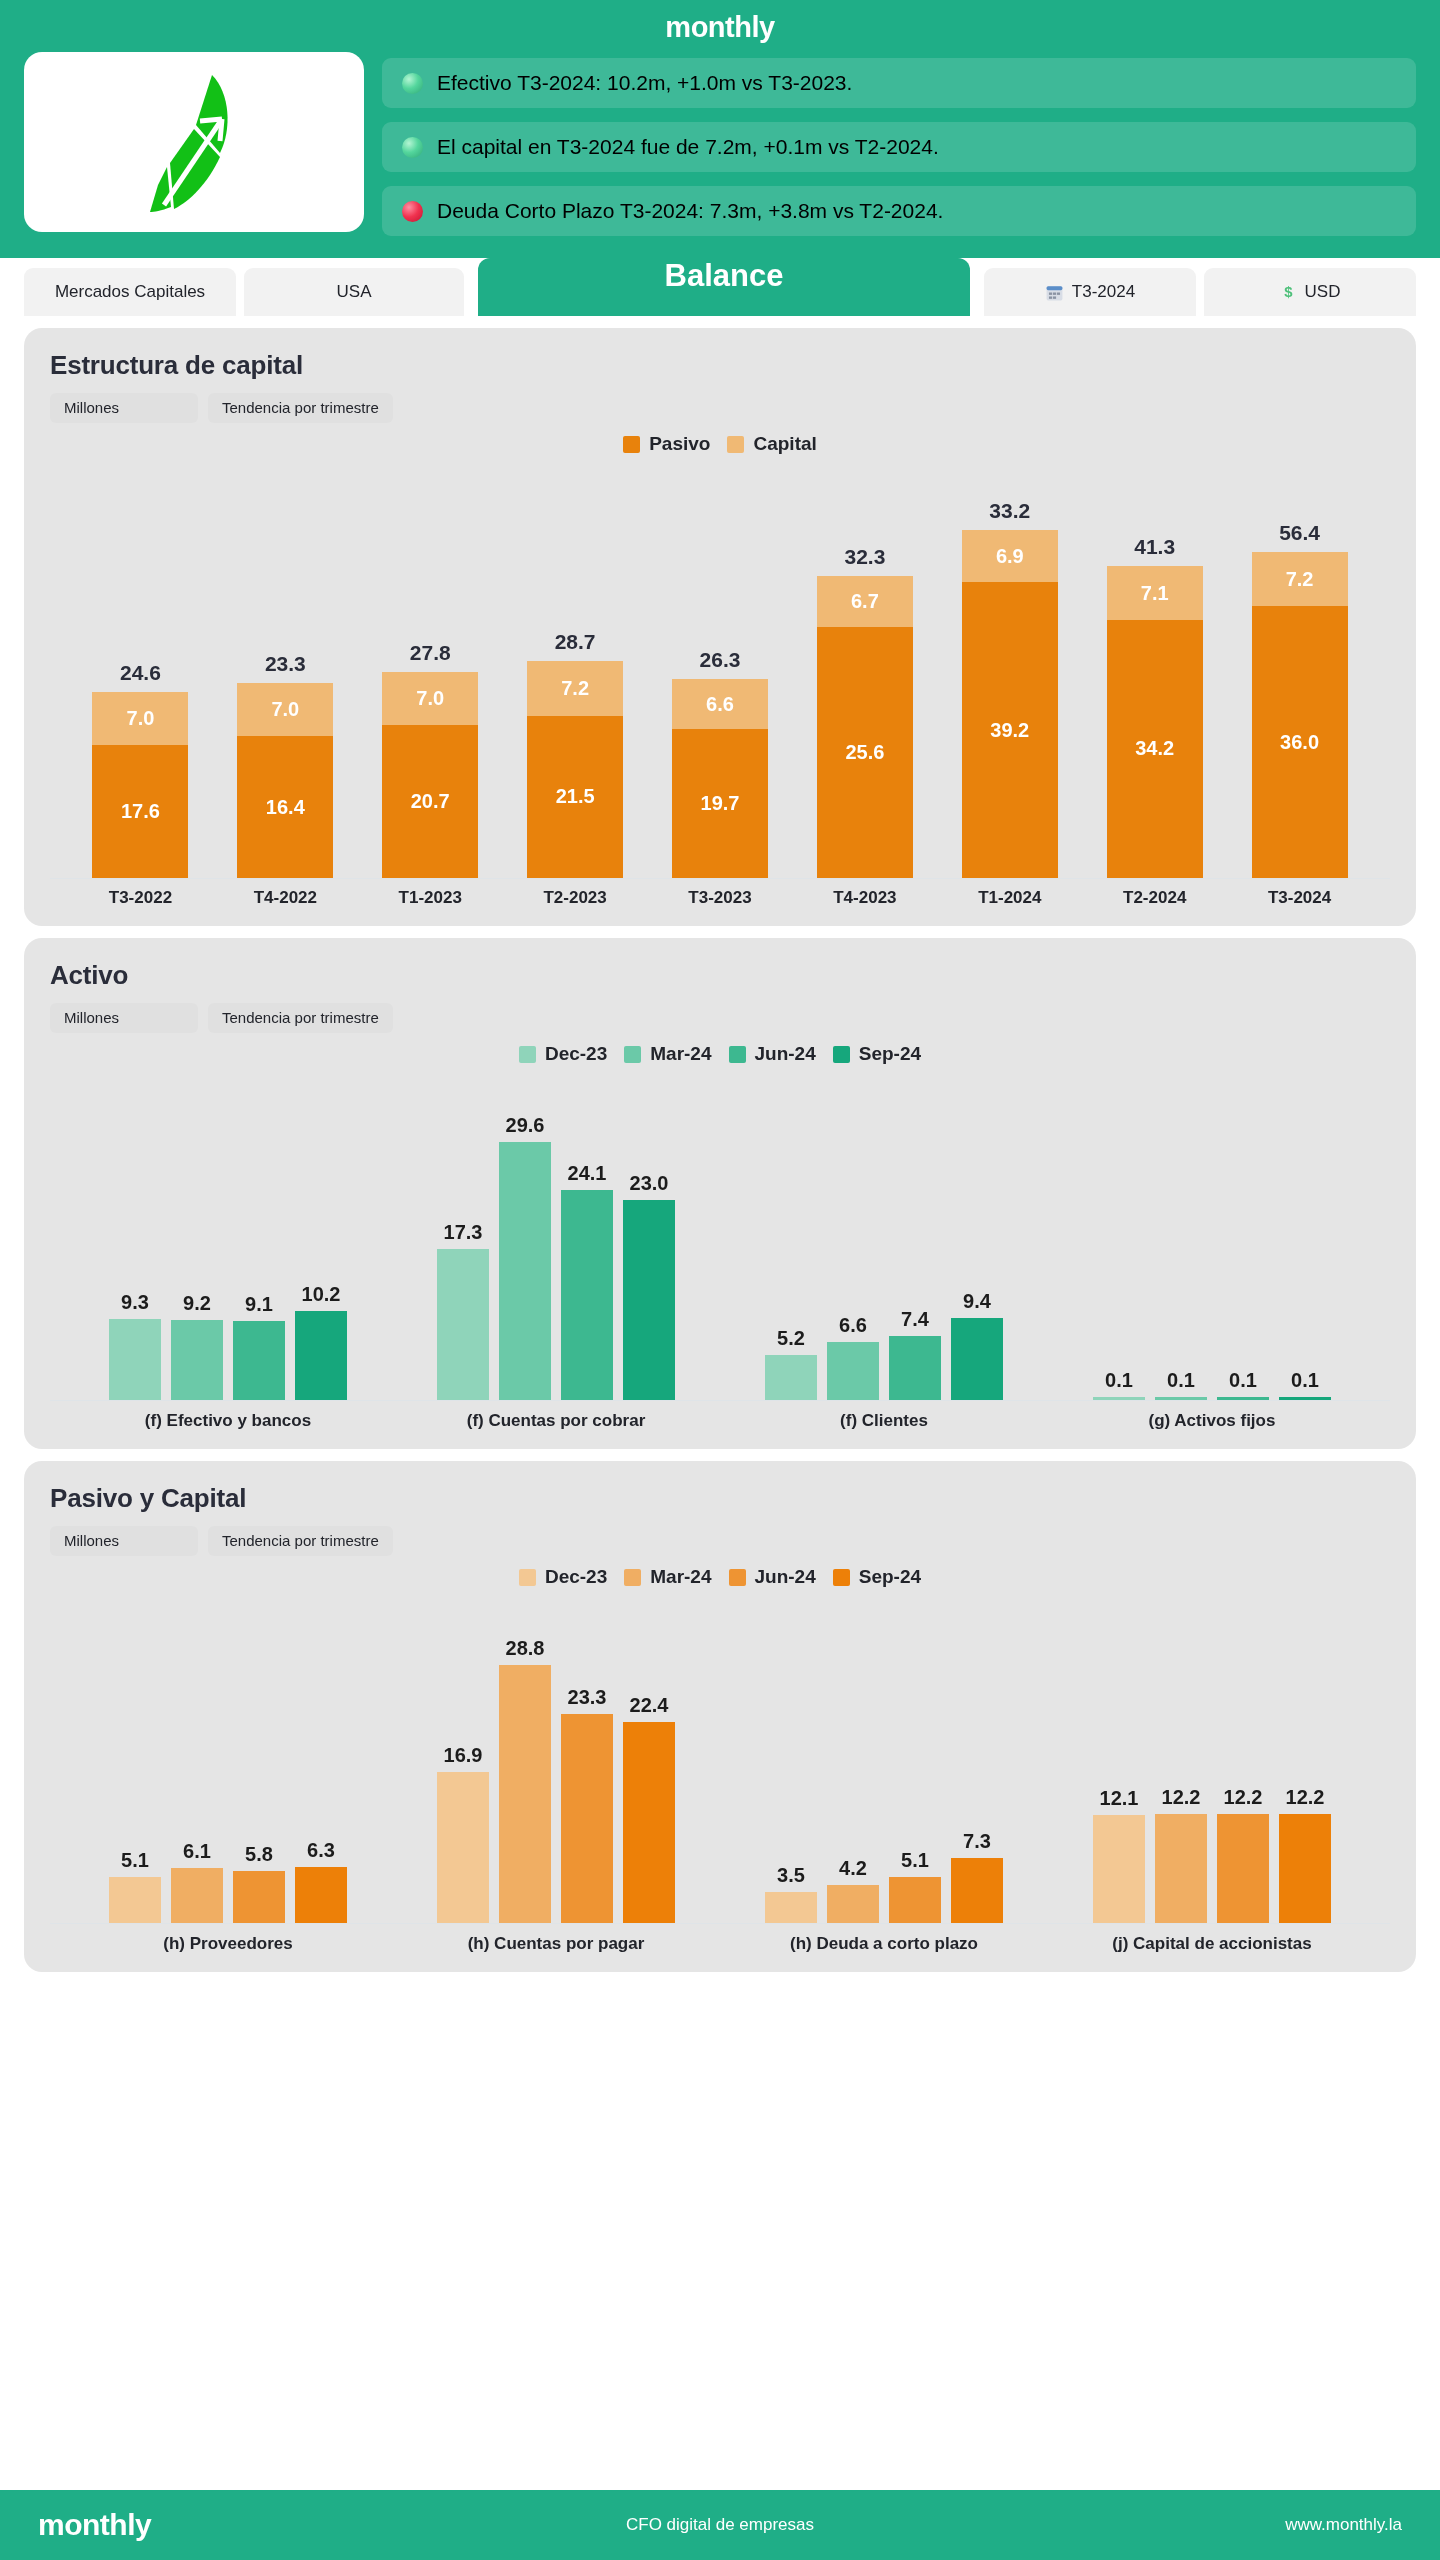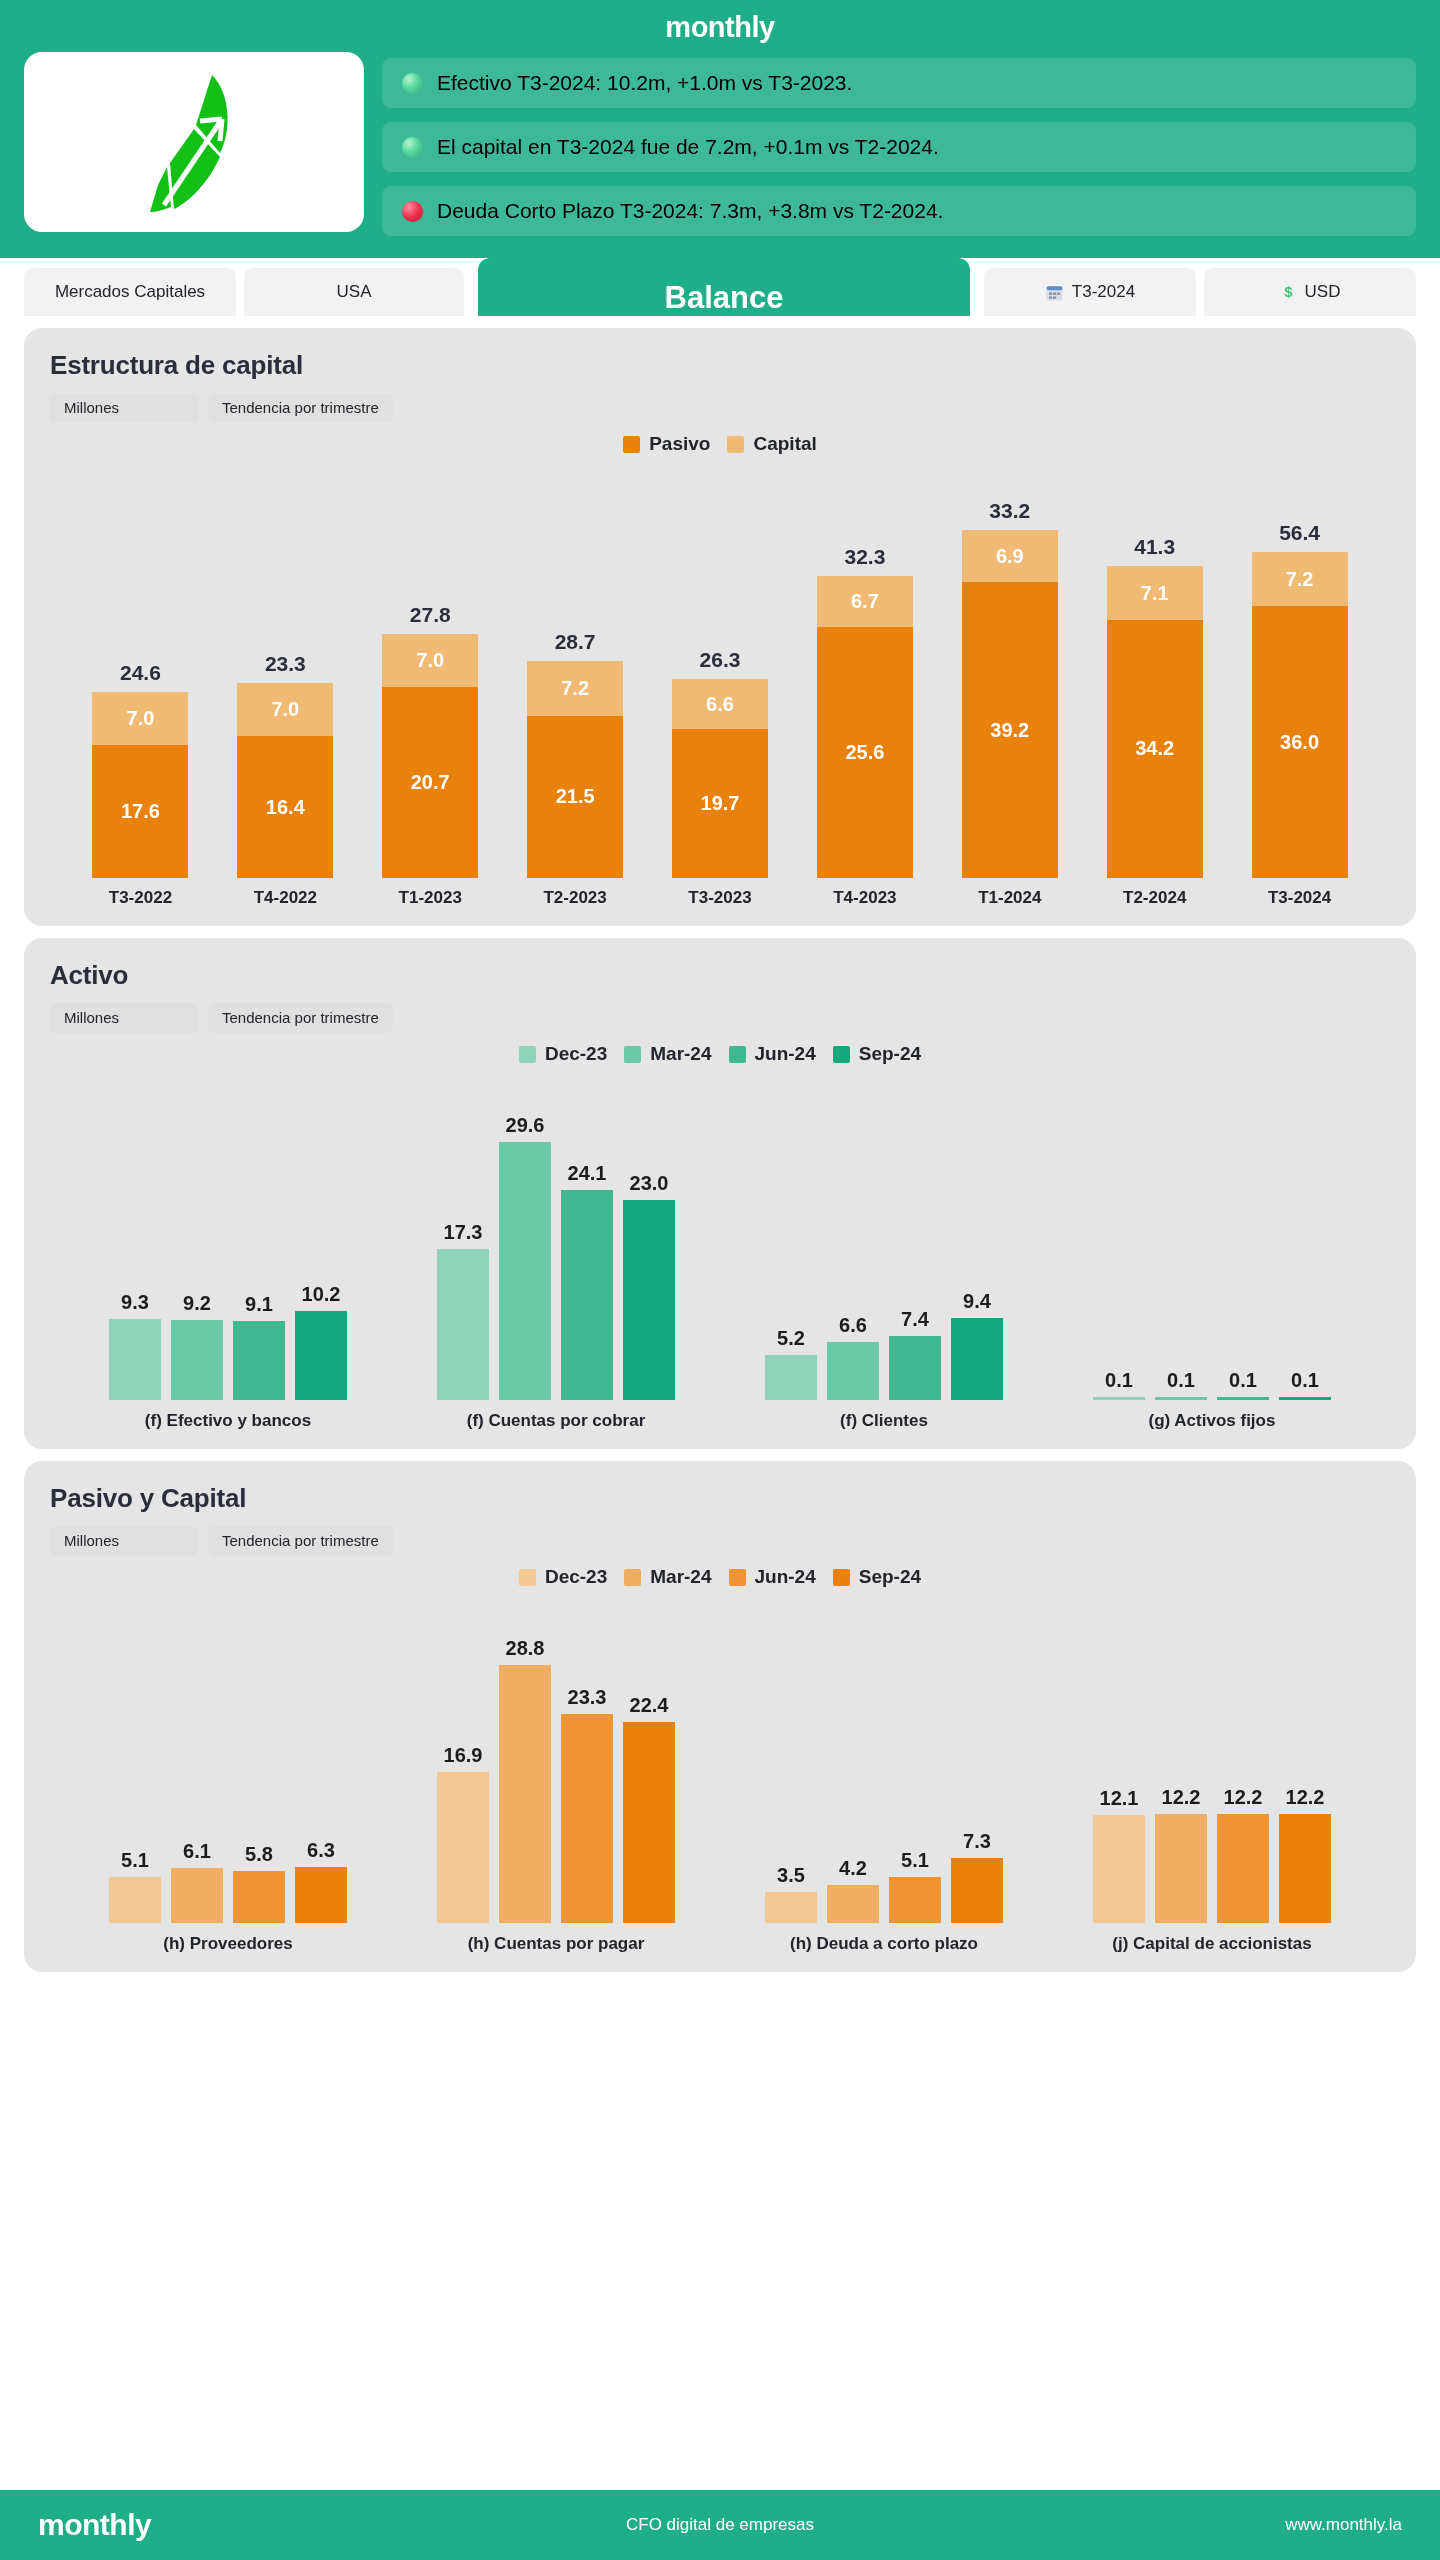--- a/index.html
+++ b/index.html
@@ -84,21 +84,21 @@
   }
   .chip-mc { width: 212px; }
   .chip-usa { width: 220px; }
   .chip-period { width: 212px; }
   .chip-cur { width: 212px; }
   .nav-title {
     flex: 1;
     background: #1FAE87;
     border-radius: 12px 12px 0 0;
     height: 58px;
-    display: flex; align-items: flex-end; justify-content: center;
+    display: flex; align-items: flex-start; justify-content: center;
     color: #ffffff;
     font-size: 31px;
     font-weight: 700;
     margin: 0 6px;
   }
 
   
   .card {
     background: #e5e5e5;
     border-radius: 18px;
@@ -313,21 +313,21 @@
           <div class="stack-total">23.3</div>
           <div class="stack-bar">
             <div class="seg seg-cap" style="height:52.84164859002169px">7.0</div>
             <div class="seg seg-pas" style="height:142px">16.4</div>
           </div>
         </div>
         <div class="stack-col">
           <div class="stack-total">27.8</div>
           <div class="stack-bar">
             <div class="seg seg-cap" style="height:52.84164859002169px">7.0</div>
-            <div class="seg seg-pas" style="height:191px">20.7</div>
+            <div class="seg seg-pas" style="height:153px">20.7</div>
           </div>
         </div>
         <div class="stack-col">
           <div class="stack-total">28.7</div>
           <div class="stack-bar">
             <div class="seg seg-cap" style="height:54.35140997830803px">7.2</div>
             <div class="seg seg-pas" style="height:162.2993492407809px">21.5</div>
           </div>
         </div>
         <div class="stack-col">

